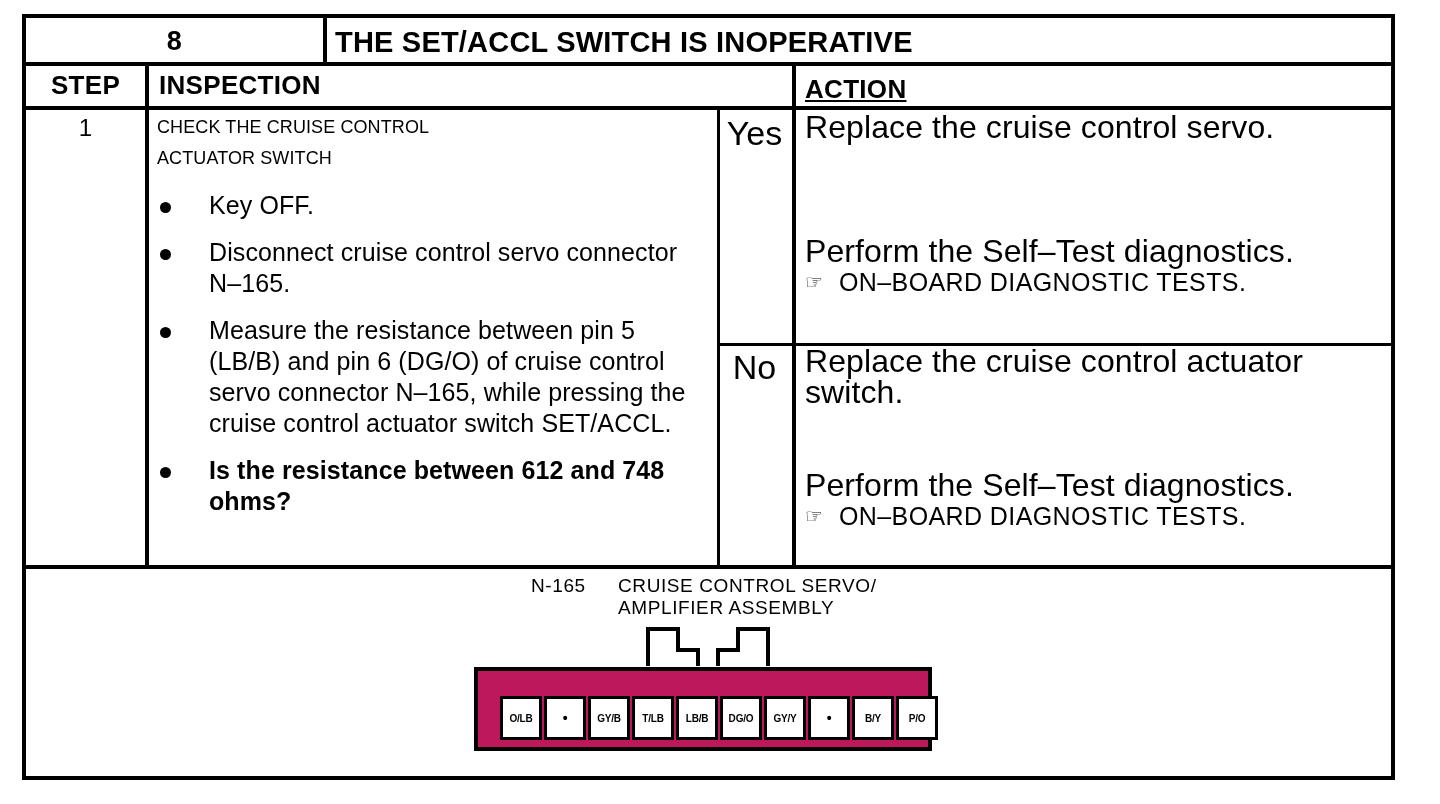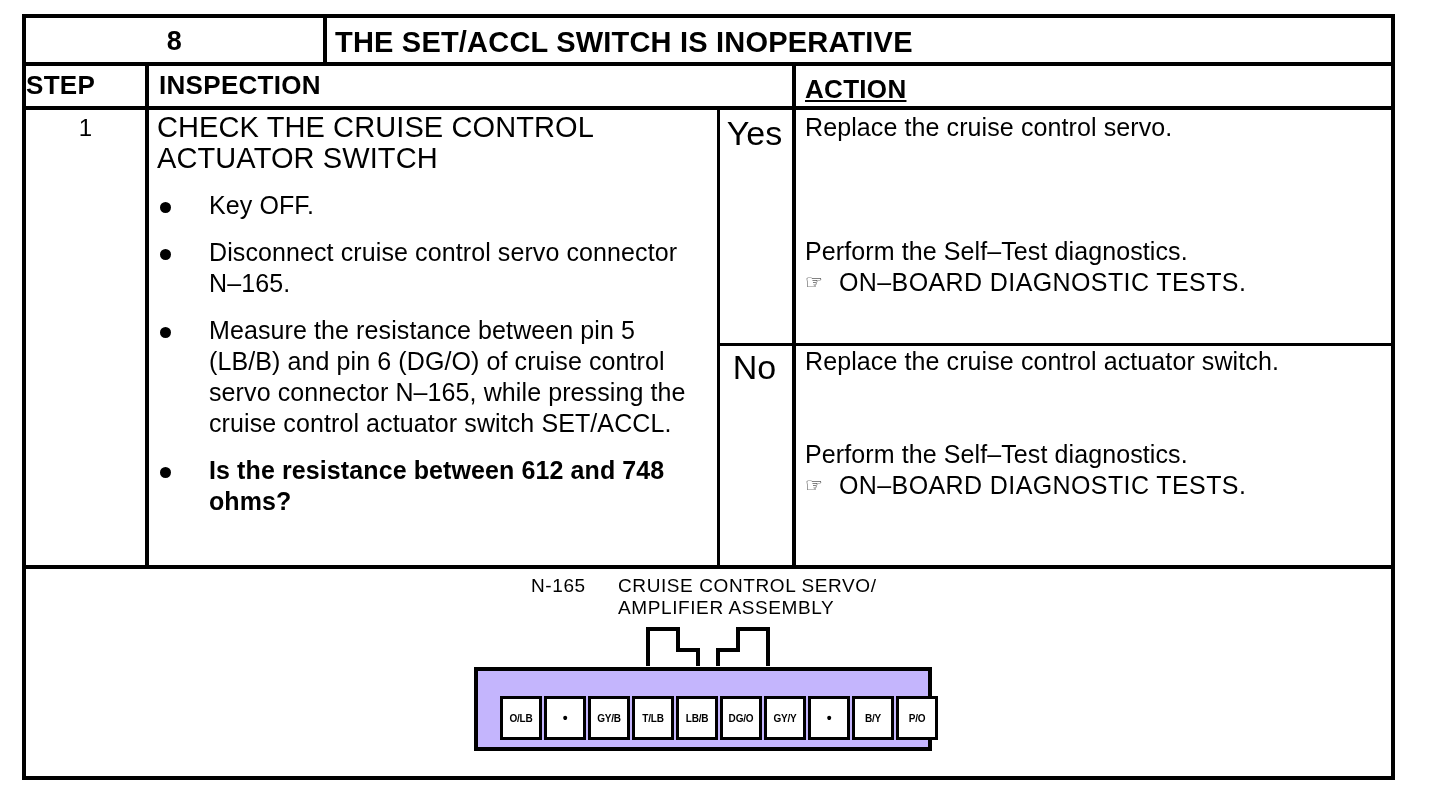--- a/index.html
+++ b/index.html
@@ -70,21 +70,21 @@
     font-size: 26px;
     font-weight: bold;
     letter-spacing: 0.3px;
   }
   .step-num {
     font-size: 24px;
     text-align: center;
   }
 
   .insp-head {
-    font-size: 29px;
+    font-size: 18px;
     line-height: 31px;
     letter-spacing: 0.1px;
   }
 
   .bullet-list {
     margin: 0;
     padding: 0;
     list-style: none;
   }
   .bullet-list li {
@@ -106,21 +106,21 @@
   }
   .bullet-list li.bold {
     font-weight: bold;
   }
 
   .yn-label {
     font-size: 34px;
     text-align: center;
   }
   .action-line {
-    font-size: 25px;
+    font-size: 32px;
     line-height: 31px;
     letter-spacing: 0.1px;
   }
   .action-ref {
     font-size: 25px;
     line-height: 31px;
     letter-spacing: 0.4px;
     white-space: nowrap;
   }
   .hand-icon {
@@ -140,21 +140,21 @@
   }
 
   .connector {
     position: absolute;
     left: 474px;
     top: 667px;
     width: 458px;
     height: 84px;
     border: 4px solid #000;
     box-sizing: border-box;
-    background: #c4b5fd;
+    background: #be185d;
   }
   .pin-strip {
     position: absolute;
     left: 22px;
     top: 25px;
     display: flex;
   }
   .pin {
     width: 42px;
     height: 44px;
@@ -198,21 +198,21 @@
 
     <div class="vline" style="left:119px; top:44px; height:503px;"></div>
 
     <div class="vline thin" style="left:691px; top:88px; height:459px;"></div>
 
     <div class="vline" style="left:766px; top:44px; height:503px;"></div>
 
     <div class="cell title-num" style="left:0px; top:8px; width:297px;">8</div>
     <div class="cell title-text" style="left:309px; top:8px; width:1040px;">THE SET/ACCL SWITCH IS INOPERATIVE</div>
 
-    <div class="cell col-head" style="left:0px; top:52px; width:119px; ">STEP</div>
+    <div class="cell col-head" style="left:0px; top:52px; width:119px; text-align:center;">STEP</div>
     <div class="cell col-head" style="left:133px; top:52px; width:500px;">INSPECTION</div>
     <div class="cell col-head" style="left:779px; top:56px; width:400px;text-decoration:underline;">ACTION</div>
 
     <div class="cell step-num" style="left:0px; top:96px; width:119px;">1</div>
 
     <div class="cell" style="left:131px; top:94px; width:550px;">
       <div class="insp-head">CHECK THE CRUISE CONTROL</div>
       <div class="insp-head">ACTUATOR SWITCH</div>
       <ul class="bullet-list">
         <li>

